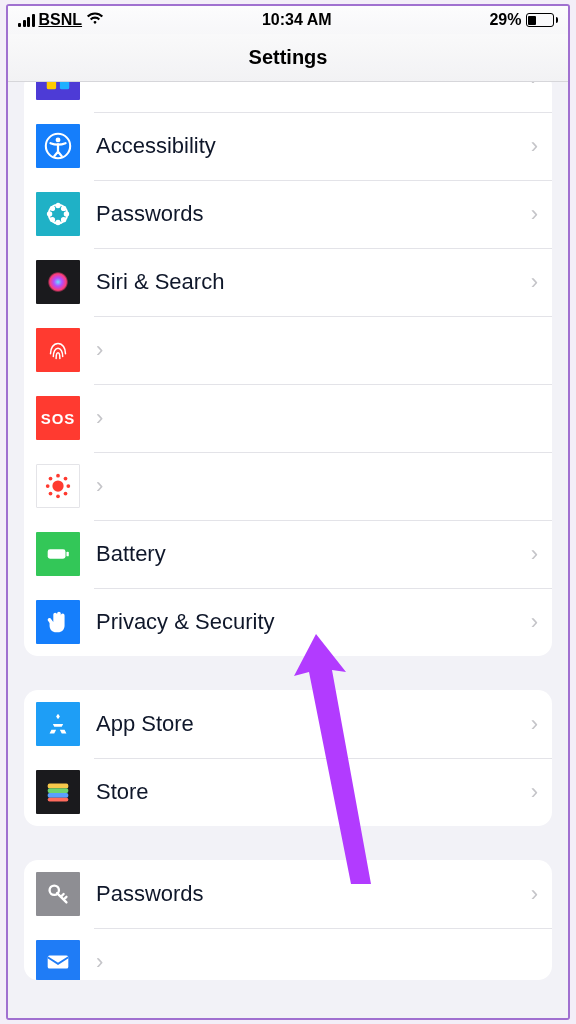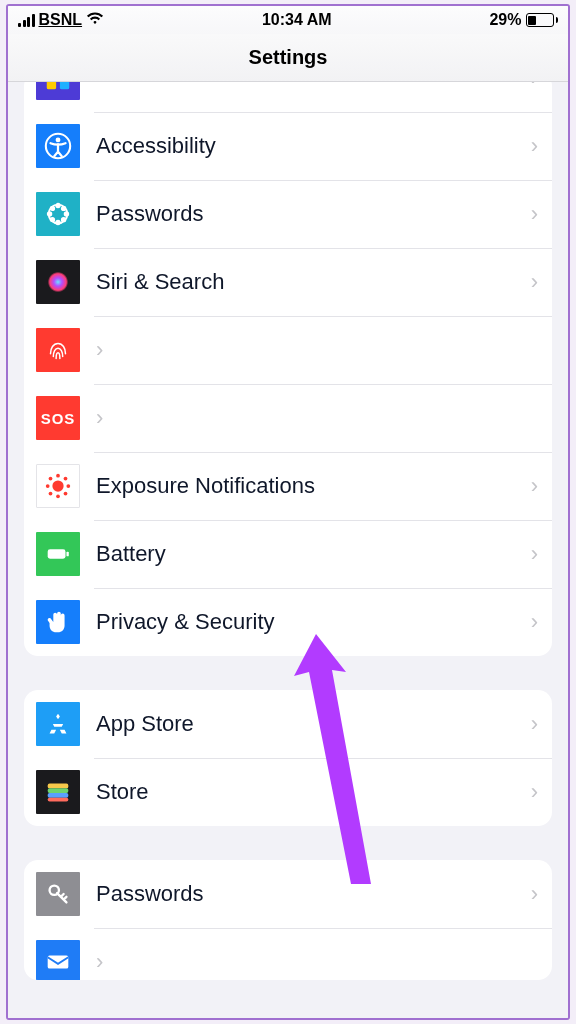--- a/index.html
+++ b/index.html
@@ -229,21 +229,20 @@
                 <circle cx="27" cy="16" r="2"></circle>
                 <circle cx="16" cy="27" r="2"></circle>
                 <circle cx="5" cy="16" r="2"></circle>
                 <circle cx="24" cy="8" r="2"></circle>
                 <circle cx="24" cy="24" r="2"></circle>
                 <circle cx="8" cy="24" r="2"></circle>
                 <circle cx="8" cy="8" r="2"></circle>
               </g>
             </svg>
         </div>
-        <div class="label">Exposure Notifications</div>
         <div class="chevron">›</div>
       </div>
 
       <div class="row">
         <div class="icon" style="background:#33c758;">
           <svg viewBox="0 0 32 32">
               <rect x="5" y="11" width="19" height="10" rx="2.5" fill="#fff"></rect>
               <rect x="25" y="13.5" width="2.5" height="5" rx="1" fill="#fff"></rect>
             </svg>
         </div>

